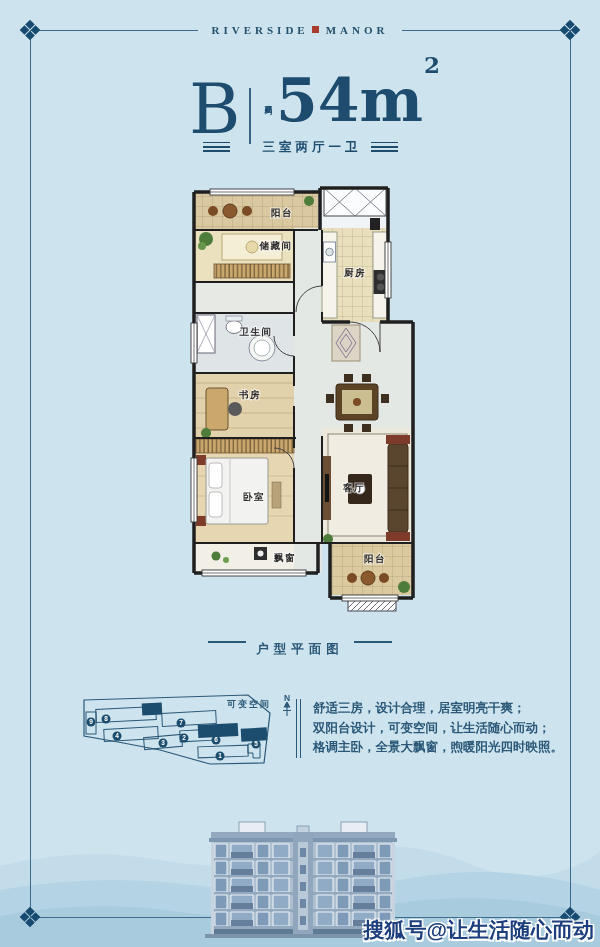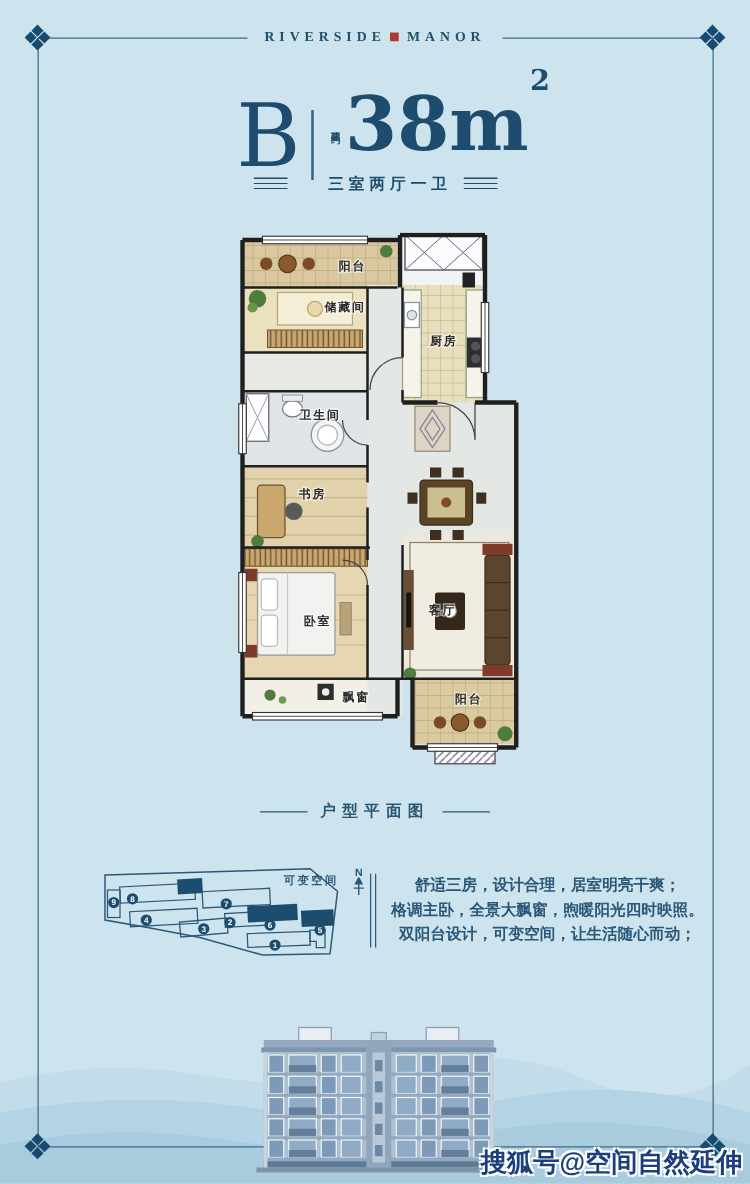--- a/index.html
+++ b/index.html
@@ -27,33 +27,33 @@
         font-size:60px;font-weight:bold;line-height:1;color:#1d4c6e;}
   .area sup{font-size:23px;position:relative;top:-27px;left:1px;}
   .subtitle-row{position:absolute;left:0;right:0;top:139px;display:flex;justify-content:center;
                 align-items:center;gap:9px;z-index:2;}
   .tri-lines{width:27px;height:12px;
              background:repeating-linear-gradient(to bottom,#1d4c6e 0 1.4px,transparent 1.4px 4.1px);}
   .subtitle{font-size:12.5px;font-weight:bold;letter-spacing:4px;color:#1d4c6e;white-space:nowrap;margin-left:24px;}
   
   .floorplan{position:absolute;left:182px;top:186px;width:240px;height:428px;z-index:2;}
   .plan-caption-row{position:absolute;left:0;right:0;top:641px;display:flex;justify-content:center;
-                    align-items:center;gap:10px;z-index:2;}
+                    gap:10px;z-index:2;}
   .cap-line{width:38px;height:1.5px;background:#2b5878;}
   .plan-caption{font-size:12.5px;font-weight:bold;letter-spacing:5px;color:#2b5878;}
   
   .siteplan{position:absolute;left:60px;top:686px;width:222px;height:92px;z-index:2;}
   .siteplan-label{position:absolute;left:227px;top:698px;font-size:9px;font-weight:bold;
                   letter-spacing:2px;color:#2b5878;z-index:3;}
   .compass{position:absolute;left:281px;top:694px;width:12px;text-align:center;z-index:3;
            color:#2b5878;font-size:8.5px;font-weight:bold;line-height:8px;}
   
   .desc{position:absolute;left:296px;top:699px;display:flex;gap:12px;z-index:2;}
   .desc-bar{width:3px;border-left:1.5px solid #2b5878;border-right:1.5px solid #2b5878;}
-  .desc-lines{display:flex;flex-direction:column;align-items:center;}
+  .desc-lines{display:flex;flex-direction:column;}
   .desc-line{font-size:12.5px;font-weight:bold;color:#2b5878;line-height:19.5px;white-space:nowrap;}
   
   .waves{position:absolute;left:0;top:828px;width:600px;height:119px;z-index:1;}
   .building{position:absolute;left:205px;top:818px;width:196px;height:124px;z-index:4;}
   
   .watermark{position:absolute;right:6px;bottom:3px;font-size:21px;font-weight:bold;
              color:#1c3e7c;z-index:6;letter-spacing:0px;
              text-shadow:-1.5px -1.5px 0 #fff,1.5px -1.5px 0 #fff,-1.5px 1.5px 0 #fff,
                          1.5px 1.5px 0 #fff,0 0 3px #fff;}
   svg text.room{font-family:"Liberation Sans", sans-serif;font-size:9.5px;font-weight:bold;
@@ -111,21 +111,21 @@
     <span class="brand-inner">
       <span>RIVERSIDE</span>
       <span class="brand-sq"></span>
       <span>MANOR</span>
     </span>
   </div>
 
   <div class="unit-letter">B</div>
   <div class="unit-sep"></div>
   <div class="area-prefix">建面约</div>
-  <div class="area"><span>38m</span><sup>2</sup></div>
+  <div class="area"><span>54m</span><sup>2</sup></div>
   <div class="subtitle-row">
     <span class="tri-lines"></span>
     <span class="subtitle">三室两厅一卫</span>
     <span class="tri-lines"></span>
   </div>
 
   <svg class="floorplan" viewBox="0 0 240 428">
     <defs>
       <pattern id="pv" width="4.2" height="14" patternUnits="userSpaceOnUse">
         <rect width="4.2" height="14" fill="#caa76d"></rect>
@@ -360,22 +360,22 @@
     <div>N</div>
     <svg width="10" height="14" viewBox="0 0 10 14">
       <path d="M5 14 V3 M5 0 L2.4 5 H7.6 Z M1 8.5 H9" stroke="#2b5878" stroke-width="1.1" fill="#2b5878"></path>
     </svg>
   </div>
 
   <div class="desc">
     <div class="desc-bar"></div>
     <div class="desc-lines">
       <div class="desc-line">舒适三房，设计合理，居室明亮干爽；</div>
+      <div class="desc-line">双阳台设计，可变空间，让生活随心而动；</div>
       <div class="desc-line">格调主卧，全景大飘窗，煦暖阳光四时映照。</div>
-      <div class="desc-line">双阳台设计，可变空间，让生活随心而动；</div>
     </div>
   </div>
 
   <svg class="building" viewBox="0 0 196 124">
     <defs>
       <g id="flr">
         <rect x="10" y="0" width="12" height="14" fill="#7d9ab8" stroke="#eef3f7" stroke-width="1"></rect>
         <rect x="26" y="0" width="22" height="14" fill="#90abc6" stroke="#eef3f7" stroke-width="1"></rect>
         <rect x="26" y="8" width="22" height="6" fill="#647e9c"></rect>
         <rect x="52" y="0" width="12" height="14" fill="#7d9ab8" stroke="#eef3f7" stroke-width="1"></rect>
@@ -405,15 +405,15 @@
     <rect x="93" y="24" width="10" height="88" fill="#b9c9d8"></rect>
     <rect x="95" y="30" width="6" height="9" fill="#6d88a6"></rect>
       <rect x="95" y="47" width="6" height="9" fill="#6d88a6"></rect>
     <rect x="95" y="64" width="6" height="9" fill="#6d88a6"></rect>
       <rect x="95" y="81" width="6" height="9" fill="#6d88a6"></rect>
     <rect x="95" y="98" width="6" height="9" fill="#6d88a6"></rect>
     <rect x="6" y="24" width="3" height="92" fill="#c7d4e0"></rect>
       <rect x="187" y="24" width="3" height="92" fill="#c7d4e0"></rect>
   </svg>
 
-  <div class="watermark">搜狐号@空间自然延伸</div>
+  <div class="watermark">搜狐号@让生活随心而动</div>
 
 </div>
 
 </body></html>

